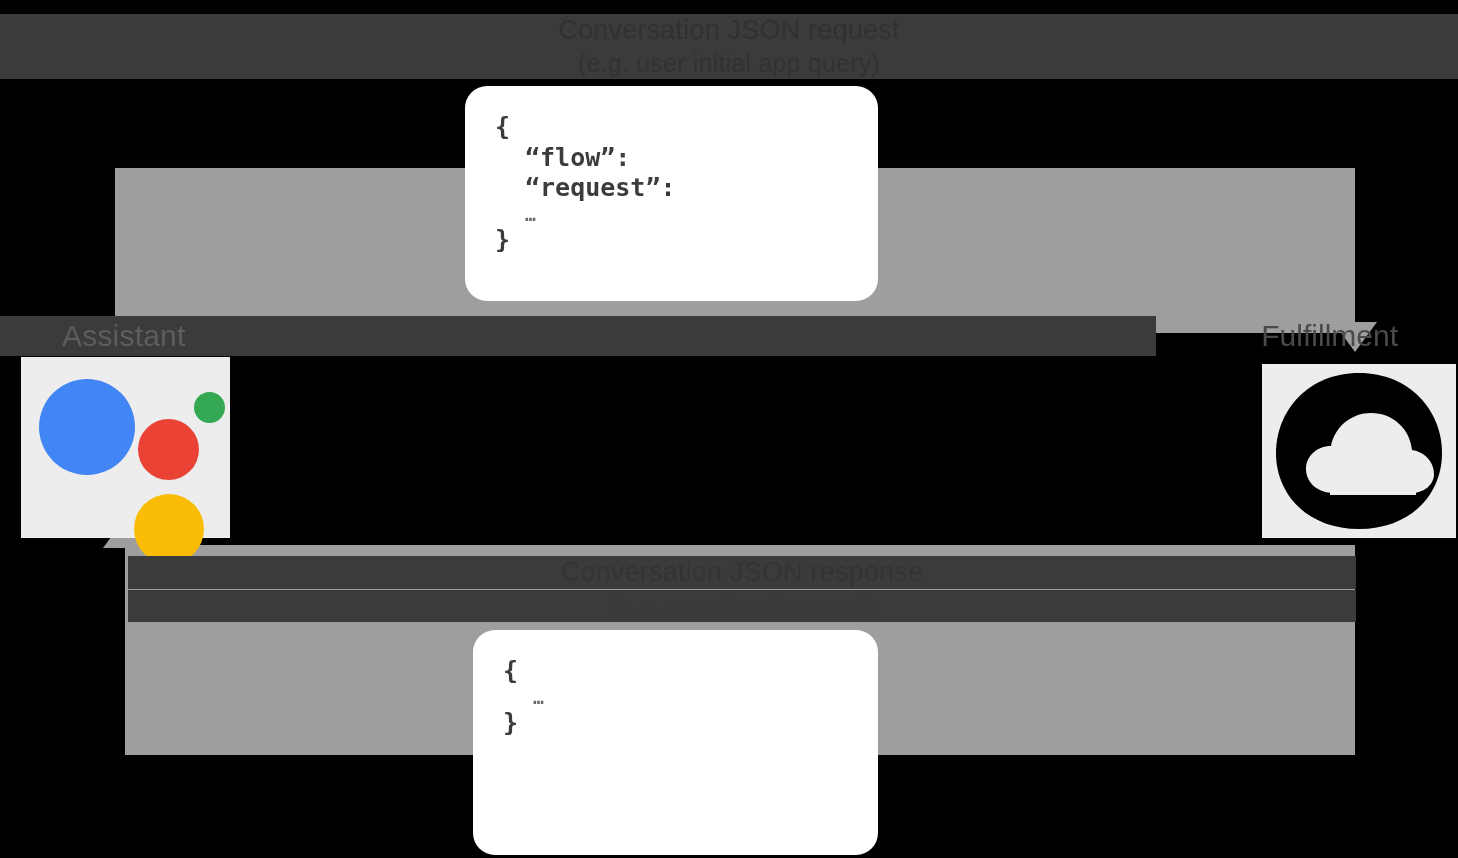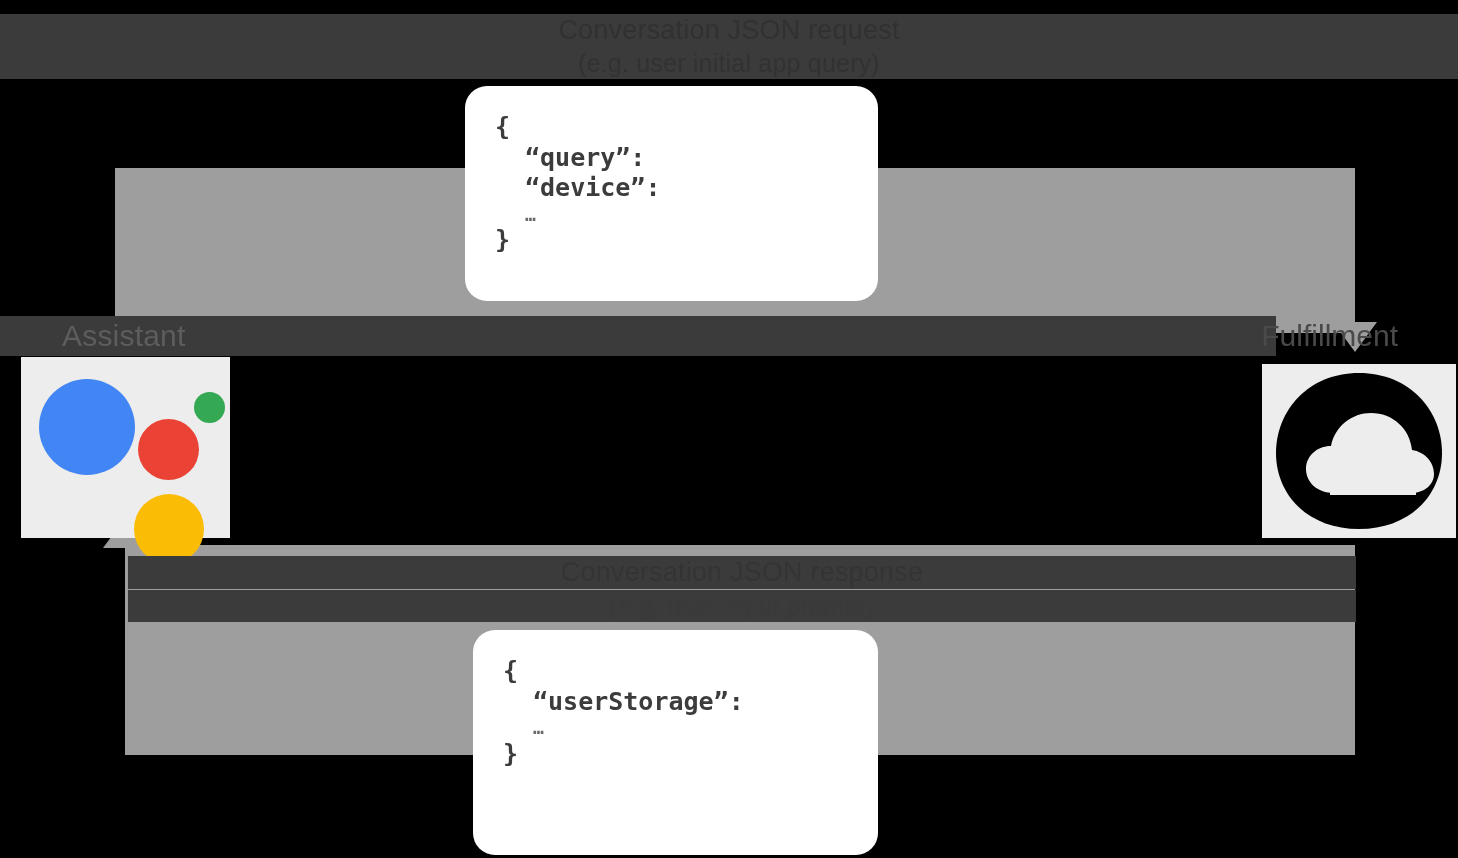--- a/index.html
+++ b/index.html
@@ -96,21 +96,21 @@
     height: 32px;
   }
   #band-req-sub .txt {
     font-size: 25px;
     color: #323232;
   }
 
   #band-assistant {
     left: 0px;
     top: 316px;
-    width: 1276px;
+    width: 1156px;
     height: 40px;
     justify-content: flex-start;
     padding-left: 62px;
     box-sizing: border-box;
   }
   #band-assistant .txt {
     font-size: 30px;
     color: #5d5d5d;
   }
 
@@ -226,22 +226,22 @@
 
   <div class="label-band" id="band-req-title">
     <span class="txt">Conversation JSON request</span>
   </div>
   <div class="label-band" id="band-req-sub">
     <span class="txt">(e.g. user initial app query)</span>
   </div>
 
   <div class="json-card" id="json-request">
     <div class="json-line">{</div>
-    <div class="json-line" style="padding-left:30px">“query”:</div>
-    <div class="json-line" style="padding-left:30px">“device”:</div>
+    <div class="json-line" style="padding-left:30px">“flow”:</div>
+    <div class="json-line" style="padding-left:30px">“request”:</div>
     <div class="json-line json-ellipsis" style="padding-left:30px">…</div>
     <div class="json-line">}</div>
   </div>
 
   <div class="label-band" id="band-assistant">
     <span class="txt">Assistant</span>
   </div>
   <div id="band-fulfillment-text">Fulfillment</div>
 
   <div class="icon-tile" id="assistant-icon-tile">
@@ -263,19 +263,18 @@
 
   <div class="label-band" id="band-res-title">
     <span class="txt">Conversation JSON response</span>
   </div>
   <div class="label-band" id="band-res-sub">
     <span class="txt">(e.g. user input prompt)</span>
   </div>
 
   <div class="json-card" id="json-response">
     <div class="json-line">{</div>
-    <div class="json-line" style="padding-left:30px">“userStorage”:</div>
     <div class="json-line json-ellipsis" style="padding-left:30px">…</div>
     <div class="json-line">}</div>
   </div>
 
   <span class="hidden-accessible">Conversation JSON request / response flow</span>
 </div>
 
 </body></html>

